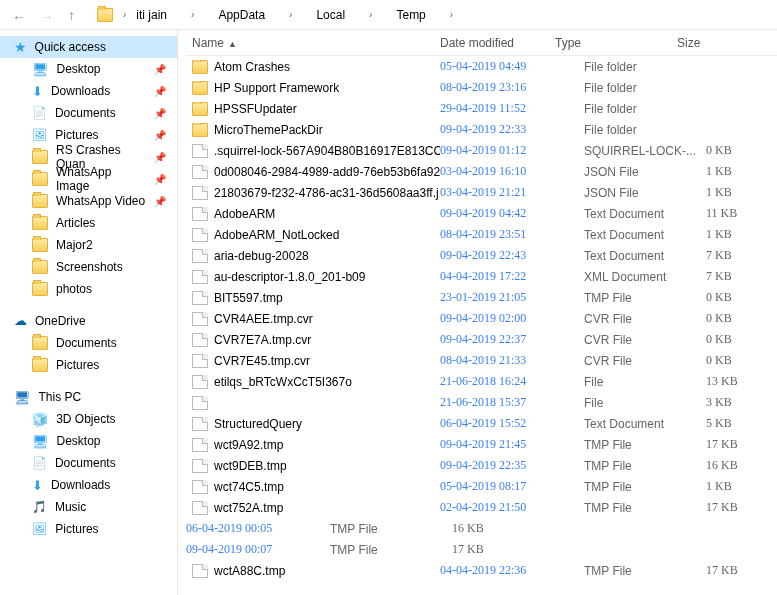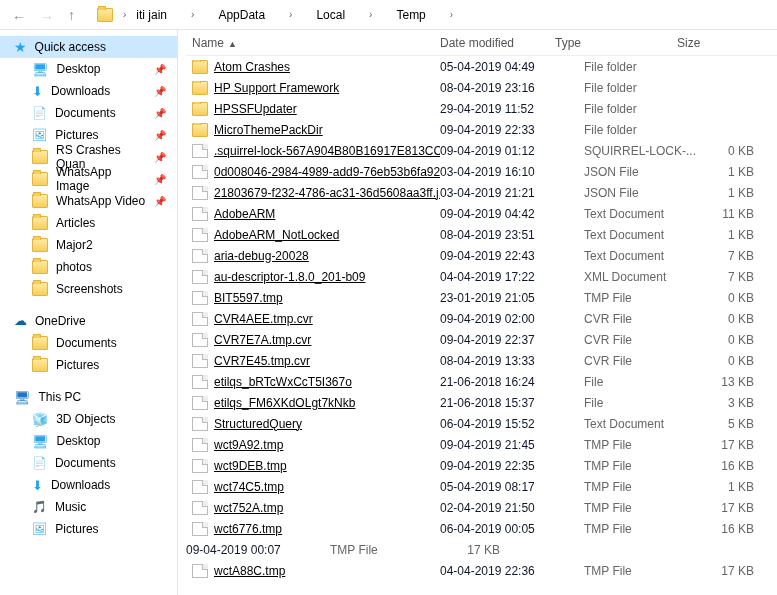--- a/index.html
+++ b/index.html
@@ -18,24 +18,24 @@
 .nav-item.sub { padding-left: 32px; }
 .nav-item .pin { color: #777; margin-left: auto; margin-right: 10px; font-size: 10px; }
 
 .files { flex: 1; padding-left: 8px; overflow:hidden;}
 .cols { display: flex; height: 26px; align-items: center; border-bottom: 1px solid #eee; color: #555; }
 .col-name { width: 254px; padding-left: 6px; }
 .col-date { width: 115px; }
 .col-type { width: 122px; }
 .col-size { width: 60px; padding-right: 12px; }
 .row { display: flex; height: 21px; align-items: center; }
-.row .cell-name { width: 254px; display: flex; align-items: center; gap: 6px; padding-left: 6px; white-space: nowrap; overflow: hidden; text-overflow: ellipsis; text-decoration: underline;}
-.row .cell-date { width: 115px; color: #0f172a; }
+.row .cell-name { width: 254px; display: flex; align-items: center; gap: 6px; padding-left: 6px; white-space: nowrap; overflow: hidden; text-overflow: ellipsis;}
+.row .cell-date { width: 115px; color: #3b82f6; font-family: Liberation Serif, serif; }
 .row .cell-type { width: 122px; color: #666; white-space:nowrap; overflow:hidden; text-overflow:ellipsis;margin-left:29px;}
-.row .cell-size { width: 60px; text-align: right; color: #666; padding-right:12px;}
+.row .cell-size { width: 60px; color: #666; padding-right:12px;font-family:Liberation Serif, serif;}
 .sort-arrow{font-size:9px;color:#555;margin-left:4px;}
 
 
 .i{display:inline-block;width:16px;height:14px;flex:0 0 16px;}
 .i-folder{background:linear-gradient(#ffe9a6,#f7cf57);border:1px solid #e3b43d;border-radius:1px;position:relative;}
 .i-folder::before{content:'';position:absolute;top:-3px;left:0;width:6px;height:3px;background:#f7cf57;border:1px solid #e3b43d;border-bottom:none;border-radius:1px 1px 0 0;}
 .i-file{background:#fff;border:1px solid #bbb;position:relative;}
 .i-file::after{content:'';position:absolute;top:-1px;right:-1px;width:5px;height:5px;background:#eee;border-left:1px solid #bbb;border-bottom:1px solid #bbb;}
 .i-star{color:#2aa3ef;font-size:14px;line-height:14px;}
 .i-onedrive{color:#0a64a0;font-size:13px;line-height:14px;}
@@ -115,25 +115,25 @@
           <div class="nav-item sub">
             <span class="i i-folder"></span>
             <span>Articles</span>
           </div>
           <div class="nav-item sub">
             <span class="i i-folder"></span>
             <span>Major2</span>
           </div>
           <div class="nav-item sub">
             <span class="i i-folder"></span>
+            <span>Screenshots</span>
+          </div>
+          <div class="nav-item sub">
+            <span class="i i-folder"></span>
             <span>photos</span>
-          </div>
-          <div class="nav-item sub">
-            <span class="i i-folder"></span>
-            <span>Screenshots</span>
           </div>
         </div>
     </div>
     <div class="nav-group">
       <div class="nav-item">
         <span class="i-onedrive">☁</span>
         <span>OneDrive</span>
       </div>
       <div id="od">
           <div class="nav-item sub">
@@ -312,37 +312,36 @@
           </div>
           <div class="cell-date">09-04-2019 22:37</div>
           <div class="cell-type">CVR File</div>
           <div class="cell-size">0 KB</div>
         </div>
         <div class="row">
           <div class="cell-name">
             <span class="i i-file"></span>
             <span>CVR7E45.tmp.cvr</span>
           </div>
-          <div class="cell-date">08-04-2019 13:33</div>
+          <div class="cell-date">08-04-2019 21:33</div>
           <div class="cell-type">CVR File</div>
           <div class="cell-size">0 KB</div>
         </div>
         <div class="row">
           <div class="cell-name">
             <span class="i i-file"></span>
             <span>etilqs_bRTcWxCcT5I367o</span>
           </div>
           <div class="cell-date">21-06-2018 16:24</div>
           <div class="cell-type">File</div>
           <div class="cell-size">13 KB</div>
         </div>
         <div class="row">
           <div class="cell-name">
             <span class="i i-file"></span>
-            <span>etilqs_FM6XKdOLgt7kNkb</span>
           </div>
           <div class="cell-date">21-06-2018 15:37</div>
           <div class="cell-type">File</div>
           <div class="cell-size">3 KB</div>
         </div>
         <div class="row">
           <div class="cell-name">
             <span class="i i-file"></span>
             <span>StructuredQuery</span>
           </div>
@@ -380,24 +379,20 @@
         <div class="row">
           <div class="cell-name">
             <span class="i i-file"></span>
             <span>wct752A.tmp</span>
           </div>
           <div class="cell-date">02-04-2019 21:50</div>
           <div class="cell-type">TMP File</div>
           <div class="cell-size">17 KB</div>
         </div>
         <div class="row">
-          <div class="cell-name">
-            <span class="i i-file"></span>
-            <span>wct6776.tmp</span>
-          </div>
           <div class="cell-date">06-04-2019 00:05</div>
           <div class="cell-type">TMP File</div>
           <div class="cell-size">16 KB</div>
         </div>
         <div class="row">
           <div class="cell-date">09-04-2019 00:07</div>
           <div class="cell-type">TMP File</div>
           <div class="cell-size">17 KB</div>
         </div>
         <div class="row">

